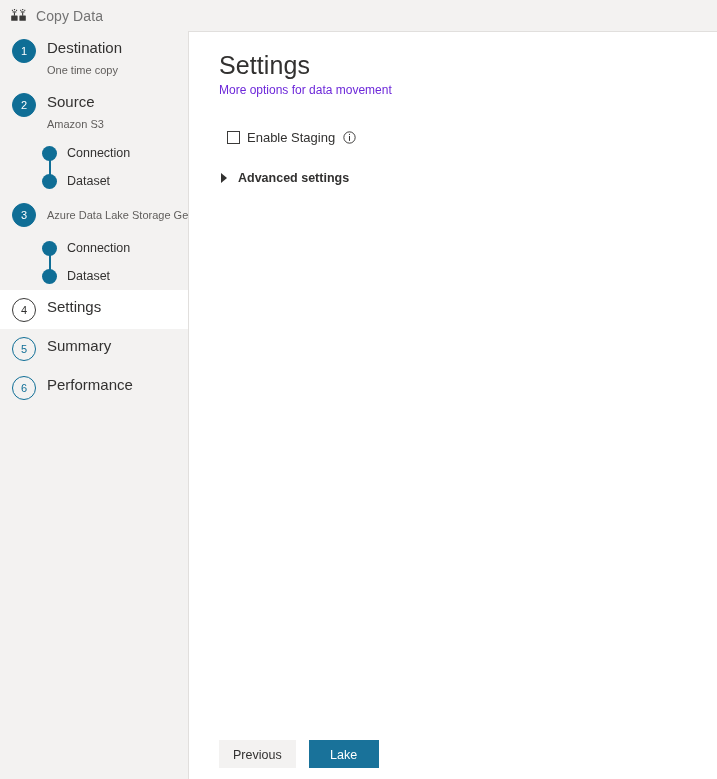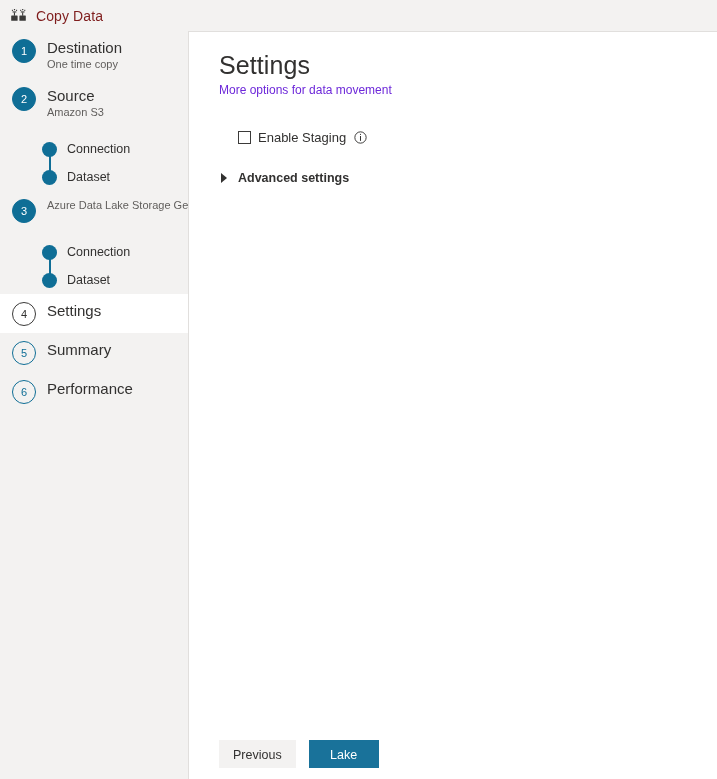--- a/index.html
+++ b/index.html
@@ -30,21 +30,21 @@
   }
   .app-icon {
     width: 18px;
     height: 18px;
     margin-right: 8px;
     flex: none;
     display: block;
   }
   .app-title {
     font-size: 14px;
-    color: #7f1d1d;
+    color: #737373;
     letter-spacing: .1px;
     text-align: right;
   }
 
   
   .wizard-nav {
     position: absolute;
     top: 31px;
     left: 0;
     width: 188px;
@@ -95,29 +95,29 @@
   .step-label {
     font-size: 15px;
     color: #323130;
     line-height: 19px;
     white-space: nowrap;
   }
   .step-sub {
     font-size: 11px;
     color: #605e5c;
     line-height: 15px;
-    margin-top: 0;
+    margin-top: 6px;
     white-space: nowrap;
   }
 
   
   .substeps {
     position: relative;
     padding-left: 42px;
-    margin-top: 8px;
+    margin-top: 0;
   }
   .substep {
     display: flex;
     align-items: center;
     height: 28px;
     position: relative;
   }
   .dot {
     width: 15px;
     height: 15px;
@@ -208,21 +208,21 @@
   .section-title.plain {
     font-weight: bold;
     font-size: 12.5px;
     color: #323130;
   }
 
   .field-row {
     display: flex;
     align-items: center;
     margin-top: 10px;
-    margin-left: 19px;
+    margin-left: 8px;
     height: 20px;
   }
   .checkbox {
     width: 13px;
     height: 13px;
     border: 1.3px solid #3b3a39;
     background: #ffffff;
     box-sizing: border-box;
     flex: none;
     cursor: pointer;

